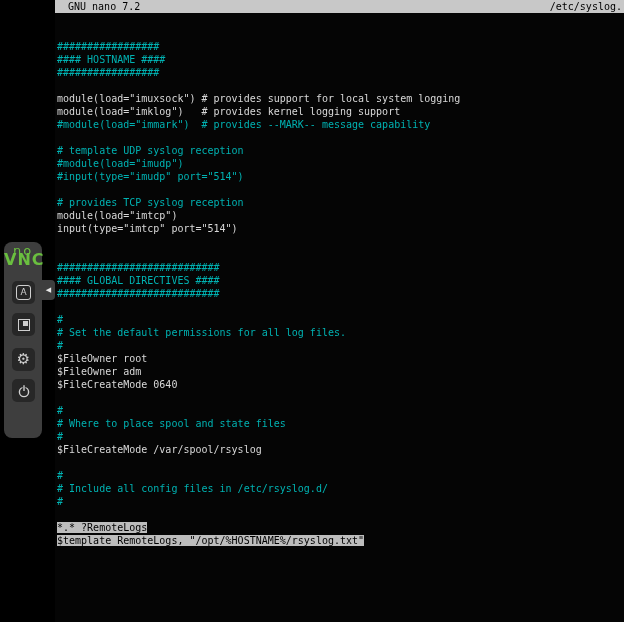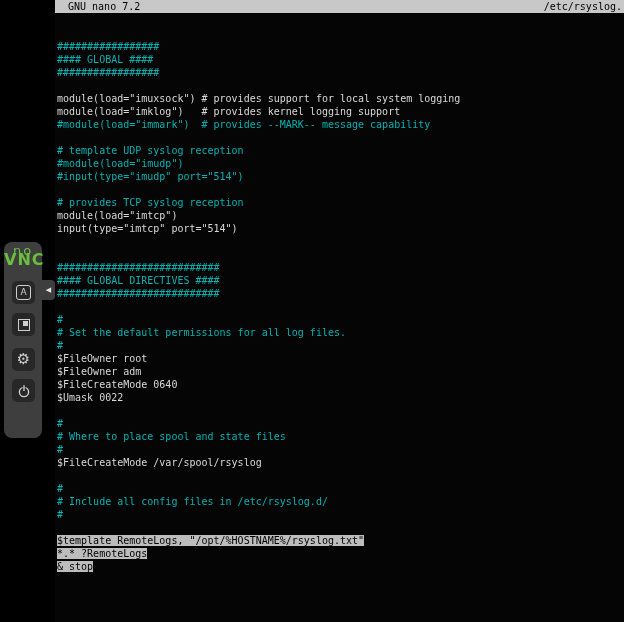--- a/index.html
+++ b/index.html
@@ -67,27 +67,27 @@
       </svg>
     </div>
   </div>
   <div class="handle">
     <span>◀</span>
   </div>
 
   <div class="terminal">
     <div class="titlebar">
       <span class="tb-left">GNU nano 7.2</span>
-      <span class="tb-right">/etc/rsyslog.</span>
+      <span class="tb-right">/etc/syslog.</span>
     </div>
     <div class="lines">
         <div class="tline"><span class="norm"></span></div>
         <div class="tline"><span class="norm"></span></div>
         <div class="tline"><span class="cyan">#################</span></div>
-        <div class="tline"><span class="cyan">#### GLOBAL ####</span></div>
+        <div class="tline"><span class="cyan">#### HOSTNAME ####</span></div>
         <div class="tline"><span class="cyan">#################</span></div>
         <div class="tline"><span class="norm"></span></div>
         <div class="tline"><span class="norm">module(load="imuxsock") # provides support for local system logging</span></div>
         <div class="tline"><span class="norm">module(load="imklog")   # provides kernel logging support</span></div>
         <div class="tline"><span class="cyan">#module(load="immark")  # provides --MARK-- message capability</span></div>
         <div class="tline"><span class="norm"></span></div>
         <div class="tline"><span class="cyan"># template UDP syslog reception</span></div>
         <div class="tline"><span class="cyan">#module(load="imudp")</span></div>
         <div class="tline"><span class="cyan">#input(type="imudp" port="514")</span></div>
         <div class="tline"><span class="norm"></span></div>
@@ -99,30 +99,28 @@
         <div class="tline"><span class="cyan">###########################</span></div>
         <div class="tline"><span class="cyan">#### GLOBAL DIRECTIVES ####</span></div>
         <div class="tline"><span class="cyan">###########################</span></div>
         <div class="tline"><span class="norm"></span></div>
         <div class="tline"><span class="cyan">#</span></div>
         <div class="tline"><span class="cyan"># Set the default permissions for all log files.</span></div>
         <div class="tline"><span class="cyan">#</span></div>
         <div class="tline"><span class="norm">$FileOwner root</span></div>
         <div class="tline"><span class="norm">$FileOwner adm</span></div>
         <div class="tline"><span class="norm">$FileCreateMode 0640</span></div>
-        <div class="tline"><span class="norm">$Umask 0022</span></div>
         <div class="tline"><span class="norm"></span></div>
         <div class="tline"><span class="cyan">#</span></div>
         <div class="tline"><span class="cyan"># Where to place spool and state files</span></div>
         <div class="tline"><span class="cyan">#</span></div>
         <div class="tline"><span class="norm">$FileCreateMode /var/spool/rsyslog</span></div>
         <div class="tline"><span class="norm"></span></div>
         <div class="tline"><span class="cyan">#</span></div>
         <div class="tline"><span class="cyan"># Include all config files in /etc/rsyslog.d/</span></div>
         <div class="tline"><span class="cyan">#</span></div>
         <div class="tline"><span class="norm"></span></div>
+        <div class="tline"><span class="sel">*.* ?RemoteLogs</span></div>
         <div class="tline"><span class="sel">$template RemoteLogs, "/opt/%HOSTNAME%/rsyslog.txt"</span></div>
-        <div class="tline"><span class="sel">*.* ?RemoteLogs</span></div>
-        <div class="tline"><span class="sel">&amp; stop</span></div>
       </div>
   </div>
 
 </div>
 
 </body></html>

